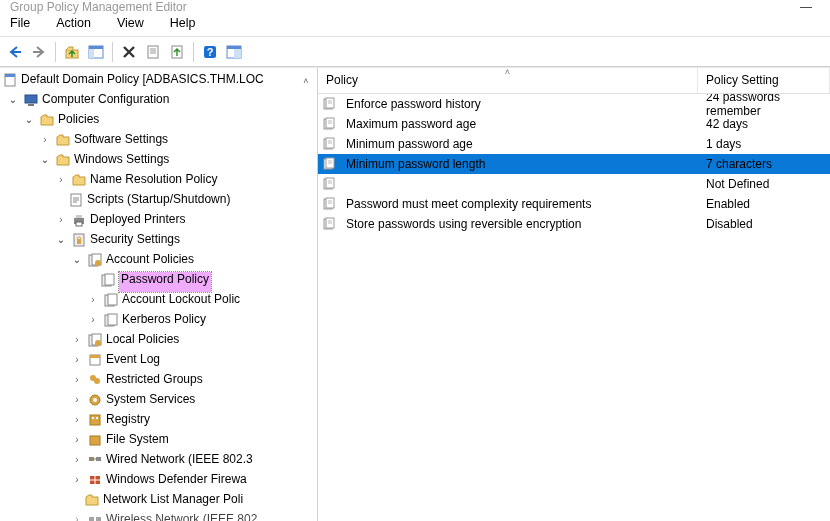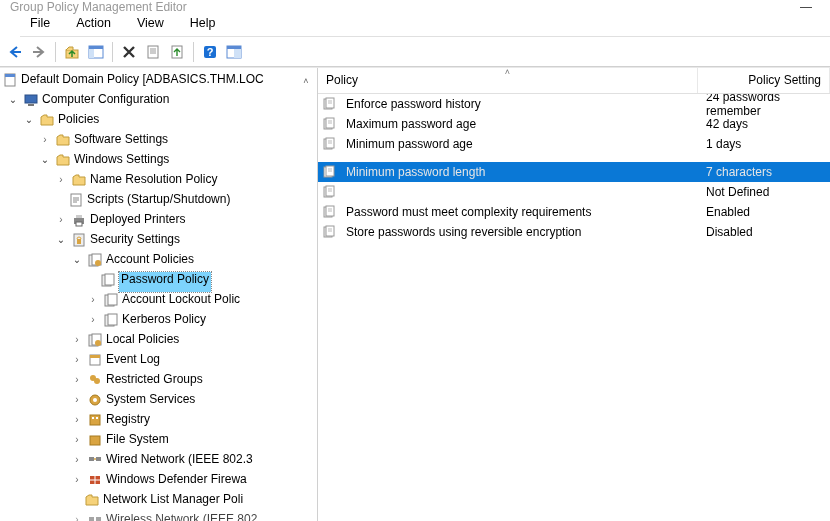--- a/index.html
+++ b/index.html
@@ -28,21 +28,20 @@
   .wincontrols{display:flex; gap:24px; padding-right:8px; color:#333;}
   .wincontrols span{font-size:12px;}
   
   .menubar {
     display: flex;
     gap: 18px;
     padding: 4px 10px 4px 6px;
     font-size: 12.5px;
     color:#000;
     border-bottom:1px solid #e0e0e0;
-    margin-left:20px;
   }
   .menubar span { padding:2px 4px; }
   
   .toolbar {
     display: flex;
     align-items: center;
     gap: 2px;
     padding: 3px 4px;
     border-bottom: 1px solid #d0d0d0;
     height: 30px;
@@ -82,41 +81,41 @@
     gap:3px;
   }
   .twisty{
     width:14px;height:14px;display:flex;align-items:center;justify-content:center;
     color:#6a6a6a; font-size:10px;
   }
   .twisty.open{color:#404040;}
   .node-label{white-space:nowrap;}
   .node-icon{width:16px;height:16px;display:flex;align-items:center;justify-content:center;}
   .sel{
-    background:#7dd3fc;
+    background:#f0abfc;
     outline:1px dotted #888;
     padding:0 2px;
   }
   
   .list-header{
     display:flex;
     border-bottom:1px solid #e0e0e0;
     background:#fff;
     height:26px;
     position:relative;
   }
   .col-h{
     padding:5px 8px 5px 8px;
     font-size:12px;
     color:#000;
     border-right:1px solid #e8e8e8;
     position:relative;
   }
   .col1{flex:0 0 380px;}
-  .col2{flex:1;text-align:right;}
+  .col2{flex:1;}
   .sort-arrow{
     position:absolute;
     left:50%;
     top:-1px;
     transform:translateX(-50%);
     color:#7a7a7a;
     font-size:9px;
   }
   
   .list-body{flex:1;overflow:hidden;}
@@ -124,22 +123,21 @@
     display:flex;
     align-items:center;
     height:20px;
     padding-left:4px;
   }
   .row .rcell{display:flex;align-items:center;gap:4px;}
   .row .c1{flex:0 0 376px;gap:8px;}
   .row .c2{flex:1; padding-left:8px;}
   .row.selected{
     background:#0a78d6;
-    color:#e5e5e5;
-    margin-top:8px;
+    color:#000000;
   }
   .row.selected svg rect{fill:#fff;}
   .ricon{width:16px;height:16px;display:flex;align-items:center;justify-content:center;}
   .scroll-up{
     position:absolute;
     right:4px; top:6px;
     width:14px;height:14px;
     font-size:9px;
     color:#666;
     display:flex;align-items:center;justify-content:center;

